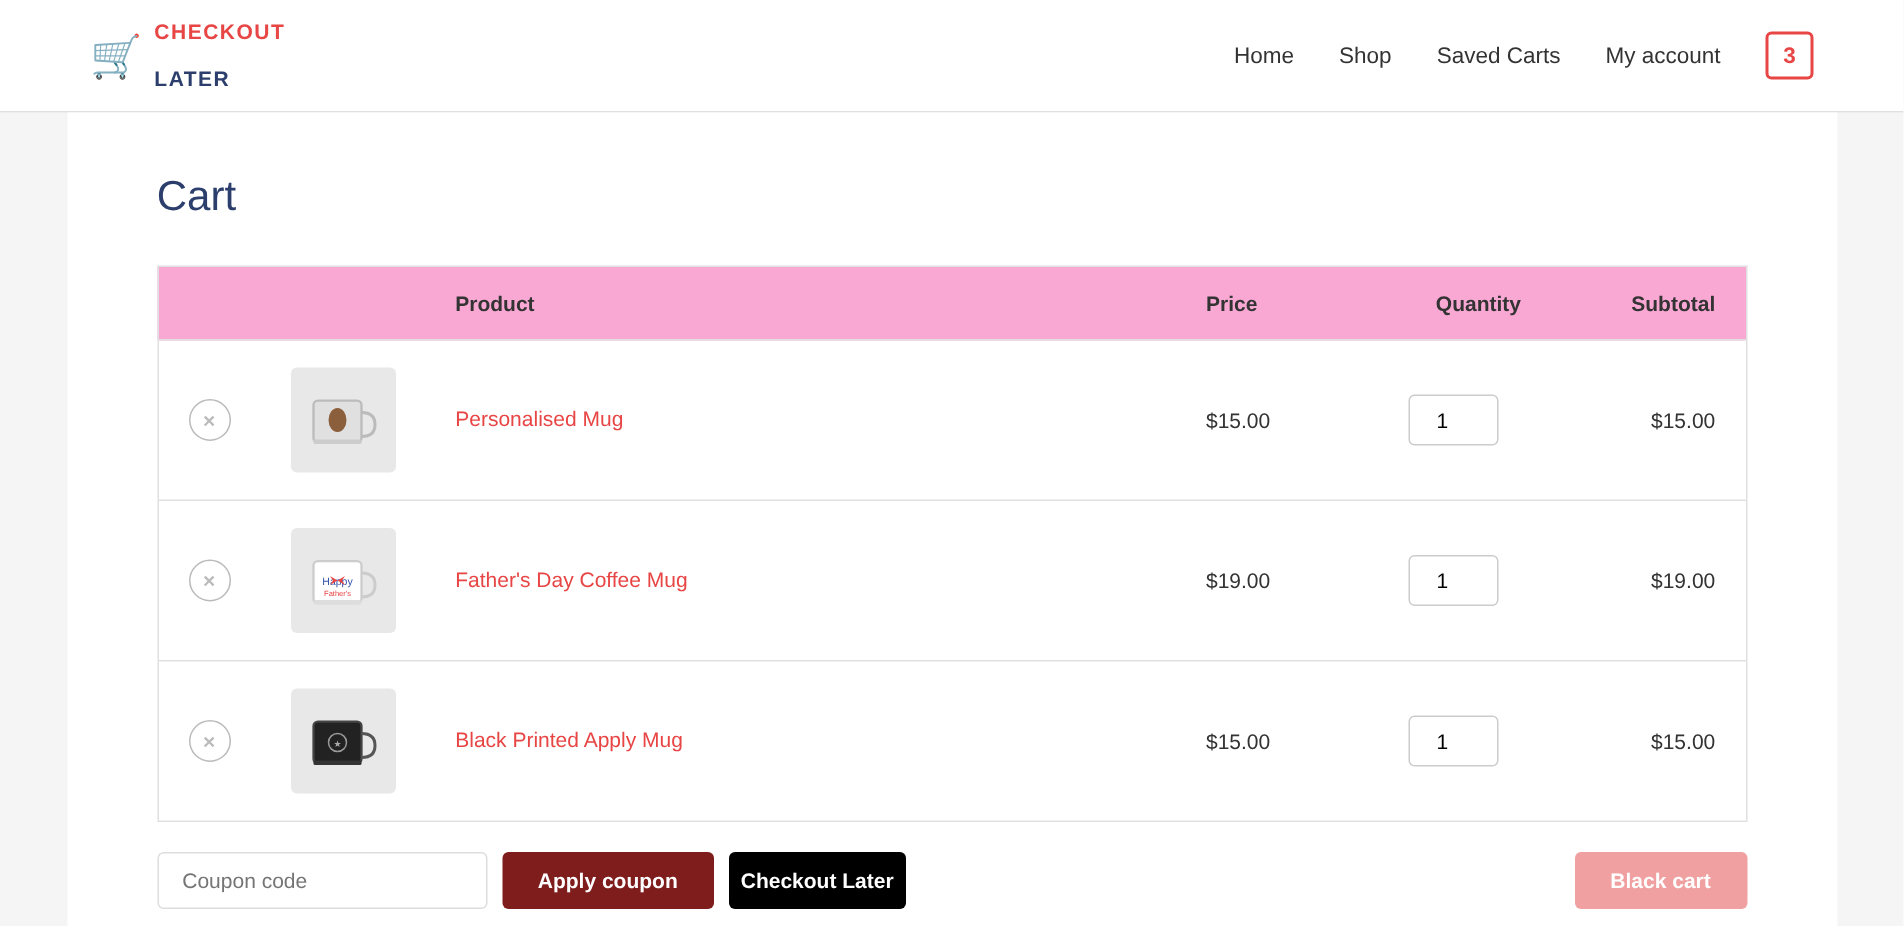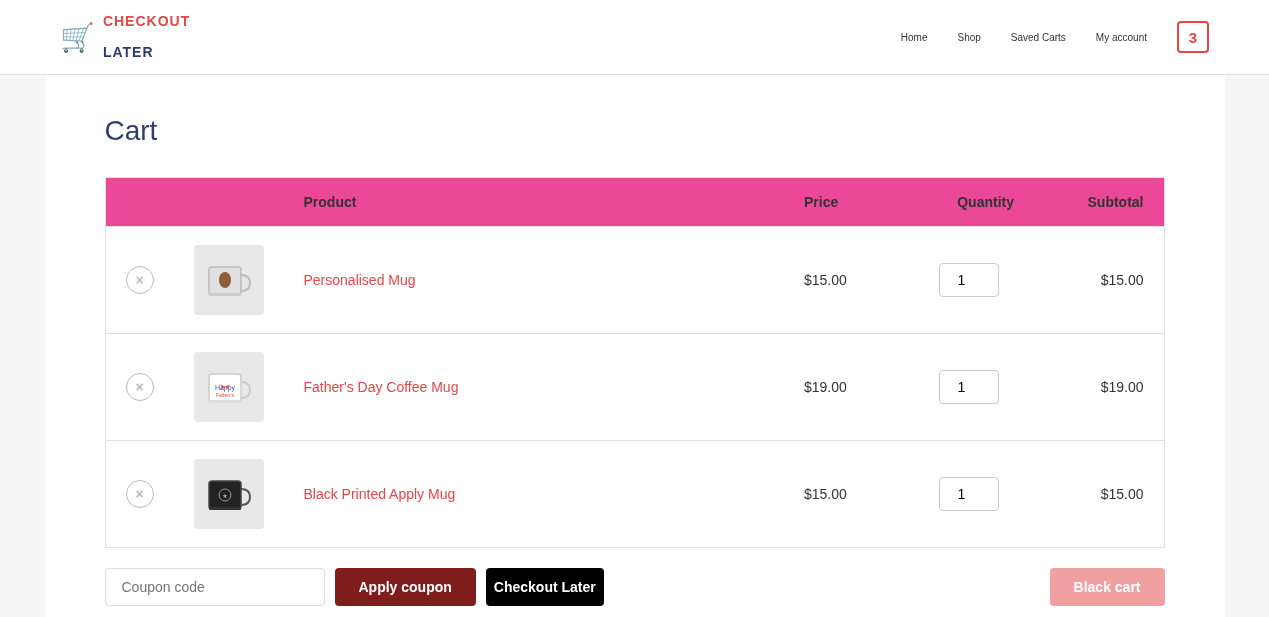--- a/index.html
+++ b/index.html
@@ -44,21 +44,21 @@
       letter-spacing: 1px;
     }
     .nav {
       display: flex;
       align-items: center;
       gap: 30px;
     }
     .nav a {
       text-decoration: none;
       color: #333;
-      font-size: 10px;
+      font-size: 15px;
     }
     .cart-badge {
       position: relative;
       display: inline-flex;
       align-items: center;
       justify-content: center;
       width: 32px;
       height: 32px;
       border: 2px solid #e84545;
       border-radius: 4px;
@@ -91,21 +91,21 @@
     }
     .cart-table thead tr {
       border-bottom: 1px solid #e0e0e0;
     }
     .cart-table th {
       padding: 16px 20px;
       text-align: left;
       font-size: 14px;
       font-weight: 600;
       color: #333;
-      background: #ec4899;
+      background: #f9a8d4;
     }
     .cart-table th.col-remove { width: 60px; }
     .cart-table th.col-image { width: 80px; }
     .cart-table th.col-product { }
     .cart-table th.col-price { width: 120px; }
     .cart-table th.col-qty { width: 130px; text-align: right; }
     .cart-table th.col-subtotal { width: 130px; text-align: right; }
 
     .cart-table tbody tr {
       border-bottom: 1px solid #e0e0e0;

